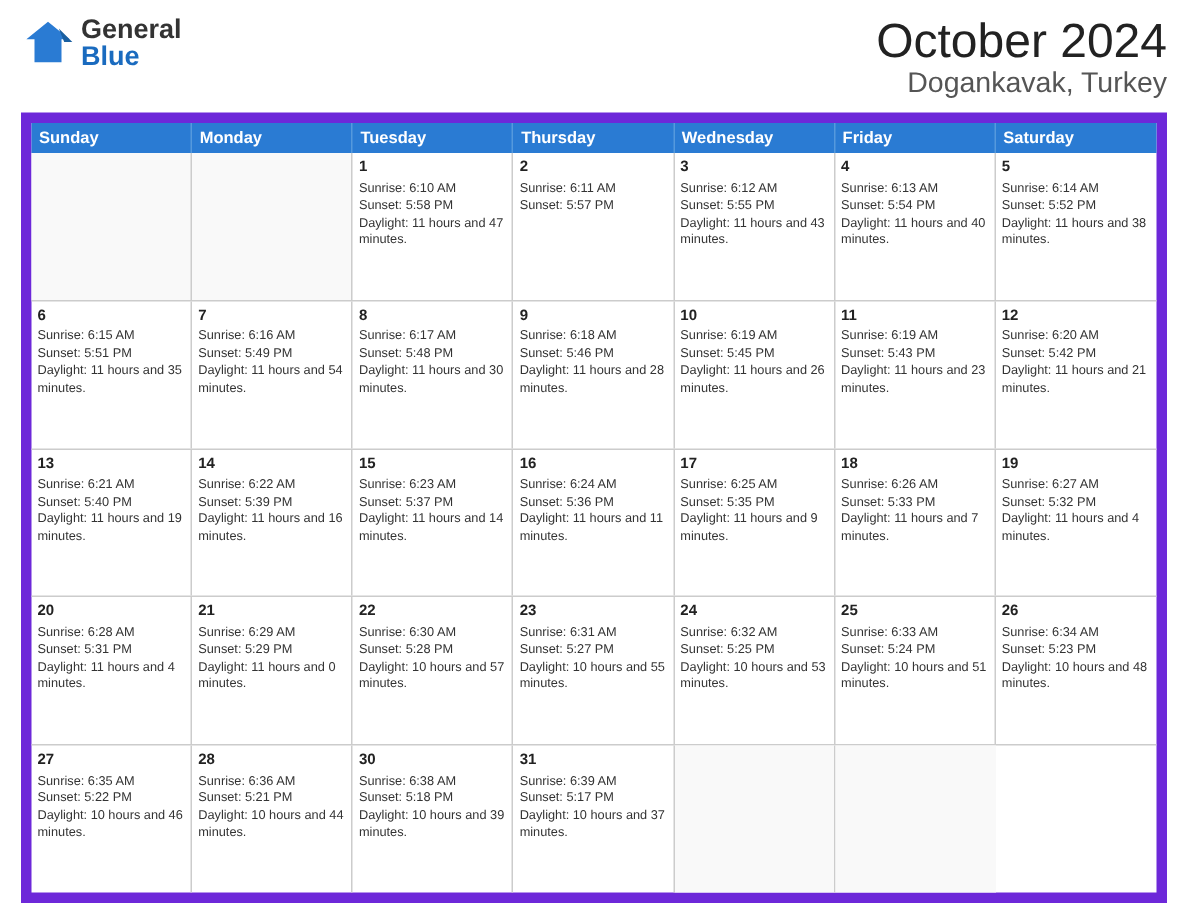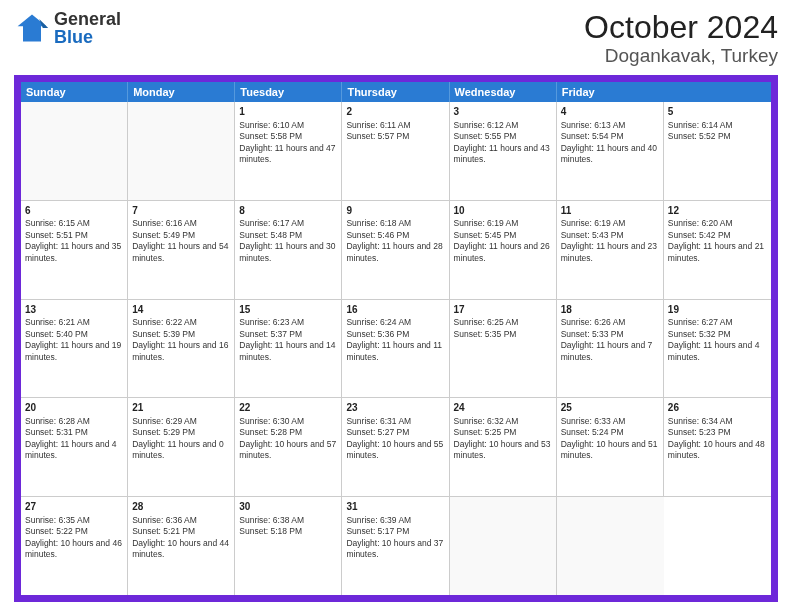--- a/index.html
+++ b/index.html
@@ -127,61 +127,62 @@
   </div>
 
   <div class="calendar">
     <div class="cal-header" id="cal-header-row">
         <div class="cal-header-cell">Sunday</div>
         <div class="cal-header-cell">Monday</div>
         <div class="cal-header-cell">Tuesday</div>
         <div class="cal-header-cell">Thursday</div>
         <div class="cal-header-cell">Wednesday</div>
         <div class="cal-header-cell">Friday</div>
+        <div class="cal-header-cell">Saturday</div>
       </div>
     <div class="cal-body" id="cal-body">
         <div class="cal-row">
           <div class="cal-cell empty"></div>
           <div class="cal-cell empty"></div>
           <div class="cal-cell"><span class="day-num">1</span><span>Sunrise: 6:10 AM</span><br><span>Sunset: 5:58 PM</span><br><span>Daylight: 11 hours and 47 minutes.</span></div>
           <div class="cal-cell"><span class="day-num">2</span><span>Sunrise: 6:11 AM</span><br><span>Sunset: 5:57 PM</span><br></div>
           <div class="cal-cell"><span class="day-num">3</span><span>Sunrise: 6:12 AM</span><br><span>Sunset: 5:55 PM</span><br><span>Daylight: 11 hours and 43 minutes.</span></div>
           <div class="cal-cell"><span class="day-num">4</span><span>Sunrise: 6:13 AM</span><br><span>Sunset: 5:54 PM</span><br><span>Daylight: 11 hours and 40 minutes.</span></div>
-          <div class="cal-cell"><span class="day-num">5</span><span>Sunrise: 6:14 AM</span><br><span>Sunset: 5:52 PM</span><br></div>
+          <div class="cal-cell"><span class="day-num">5</span><span>Sunrise: 6:14 AM</span><br><span>Sunset: 5:52 PM</span><br><span>Daylight: 11 hours and 38 minutes.</span></div>
         </div>
         <div class="cal-row">
           <div class="cal-cell"><span class="day-num">6</span><span>Sunrise: 6:15 AM</span><br><span>Sunset: 5:51 PM</span><br><span>Daylight: 11 hours and 35 minutes.</span></div>
           <div class="cal-cell"><span class="day-num">7</span><span>Sunrise: 6:16 AM</span><br><span>Sunset: 5:49 PM</span><br><span>Daylight: 11 hours and 54 minutes.</span></div>
           <div class="cal-cell"><span class="day-num">8</span><span>Sunrise: 6:17 AM</span><br><span>Sunset: 5:48 PM</span><br><span>Daylight: 11 hours and 30 minutes.</span></div>
           <div class="cal-cell"><span class="day-num">9</span><span>Sunrise: 6:18 AM</span><br><span>Sunset: 5:46 PM</span><br><span>Daylight: 11 hours and 28 minutes.</span></div>
           <div class="cal-cell"><span class="day-num">10</span><span>Sunrise: 6:19 AM</span><br><span>Sunset: 5:45 PM</span><br><span>Daylight: 11 hours and 26 minutes.</span></div>
           <div class="cal-cell"><span class="day-num">11</span><span>Sunrise: 6:19 AM</span><br><span>Sunset: 5:43 PM</span><br><span>Daylight: 11 hours and 23 minutes.</span></div>
           <div class="cal-cell"><span class="day-num">12</span><span>Sunrise: 6:20 AM</span><br><span>Sunset: 5:42 PM</span><br><span>Daylight: 11 hours and 21 minutes.</span></div>
         </div>
         <div class="cal-row">
           <div class="cal-cell"><span class="day-num">13</span><span>Sunrise: 6:21 AM</span><br><span>Sunset: 5:40 PM</span><br><span>Daylight: 11 hours and 19 minutes.</span></div>
           <div class="cal-cell"><span class="day-num">14</span><span>Sunrise: 6:22 AM</span><br><span>Sunset: 5:39 PM</span><br><span>Daylight: 11 hours and 16 minutes.</span></div>
           <div class="cal-cell"><span class="day-num">15</span><span>Sunrise: 6:23 AM</span><br><span>Sunset: 5:37 PM</span><br><span>Daylight: 11 hours and 14 minutes.</span></div>
           <div class="cal-cell"><span class="day-num">16</span><span>Sunrise: 6:24 AM</span><br><span>Sunset: 5:36 PM</span><br><span>Daylight: 11 hours and 11 minutes.</span></div>
-          <div class="cal-cell"><span class="day-num">17</span><span>Sunrise: 6:25 AM</span><br><span>Sunset: 5:35 PM</span><br></div>
+          <div class="cal-cell"><span class="day-num">17</span><span>Sunrise: 6:25 AM</span><br><span>Sunset: 5:35 PM</span><br><span>Daylight: 11 hours and 9 minutes.</span></div>
           <div class="cal-cell"><span class="day-num">18</span><span>Sunrise: 6:26 AM</span><br><span>Sunset: 5:33 PM</span><br><span>Daylight: 11 hours and 7 minutes.</span></div>
           <div class="cal-cell"><span class="day-num">19</span><span>Sunrise: 6:27 AM</span><br><span>Sunset: 5:32 PM</span><br><span>Daylight: 11 hours and 4 minutes.</span></div>
         </div>
         <div class="cal-row">
           <div class="cal-cell"><span class="day-num">20</span><span>Sunrise: 6:28 AM</span><br><span>Sunset: 5:31 PM</span><br><span>Daylight: 11 hours and 4 minutes.</span></div>
           <div class="cal-cell"><span class="day-num">21</span><span>Sunrise: 6:29 AM</span><br><span>Sunset: 5:29 PM</span><br><span>Daylight: 11 hours and 0 minutes.</span></div>
           <div class="cal-cell"><span class="day-num">22</span><span>Sunrise: 6:30 AM</span><br><span>Sunset: 5:28 PM</span><br><span>Daylight: 10 hours and 57 minutes.</span></div>
           <div class="cal-cell"><span class="day-num">23</span><span>Sunrise: 6:31 AM</span><br><span>Sunset: 5:27 PM</span><br><span>Daylight: 10 hours and 55 minutes.</span></div>
           <div class="cal-cell"><span class="day-num">24</span><span>Sunrise: 6:32 AM</span><br><span>Sunset: 5:25 PM</span><br><span>Daylight: 10 hours and 53 minutes.</span></div>
           <div class="cal-cell"><span class="day-num">25</span><span>Sunrise: 6:33 AM</span><br><span>Sunset: 5:24 PM</span><br><span>Daylight: 10 hours and 51 minutes.</span></div>
           <div class="cal-cell"><span class="day-num">26</span><span>Sunrise: 6:34 AM</span><br><span>Sunset: 5:23 PM</span><br><span>Daylight: 10 hours and 48 minutes.</span></div>
         </div>
         <div class="cal-row">
           <div class="cal-cell"><span class="day-num">27</span><span>Sunrise: 6:35 AM</span><br><span>Sunset: 5:22 PM</span><br><span>Daylight: 10 hours and 46 minutes.</span></div>
           <div class="cal-cell"><span class="day-num">28</span><span>Sunrise: 6:36 AM</span><br><span>Sunset: 5:21 PM</span><br><span>Daylight: 10 hours and 44 minutes.</span></div>
-          <div class="cal-cell"><span class="day-num">30</span><span>Sunrise: 6:38 AM</span><br><span>Sunset: 5:18 PM</span><br></div>
+          <div class="cal-cell"><span class="day-num">30</span><span>Sunrise: 6:38 AM</span><br><span>Sunset: 5:18 PM</span><br><span>Daylight: 10 hours and 39 minutes.</span></div>
           <div class="cal-cell"><span class="day-num">31</span><span>Sunrise: 6:39 AM</span><br><span>Sunset: 5:17 PM</span><br><span>Daylight: 10 hours and 37 minutes.</span></div>
           <div class="cal-cell empty"></div>
           <div class="cal-cell empty"></div>
         </div>
       </div>
   </div>
 </div>
 
 </body></html>

